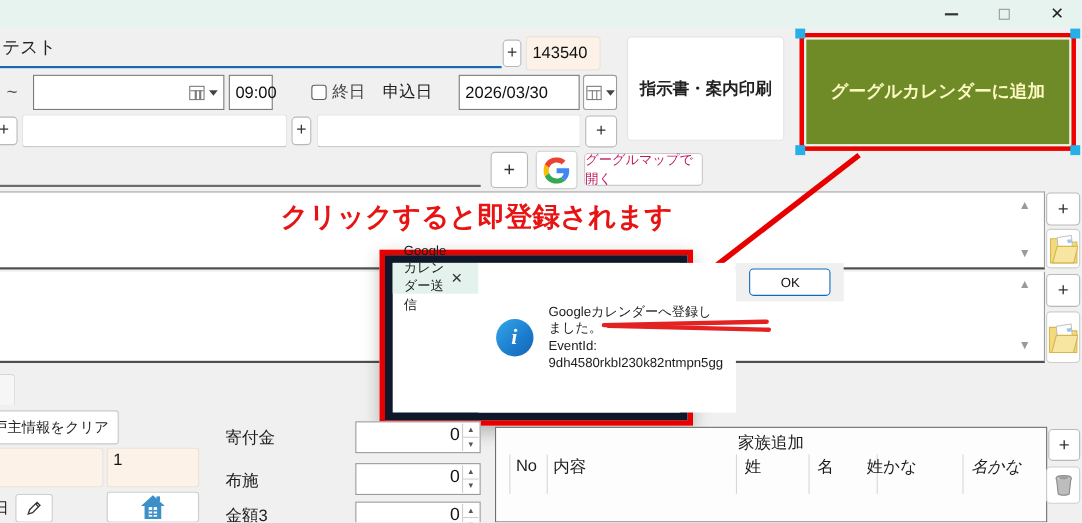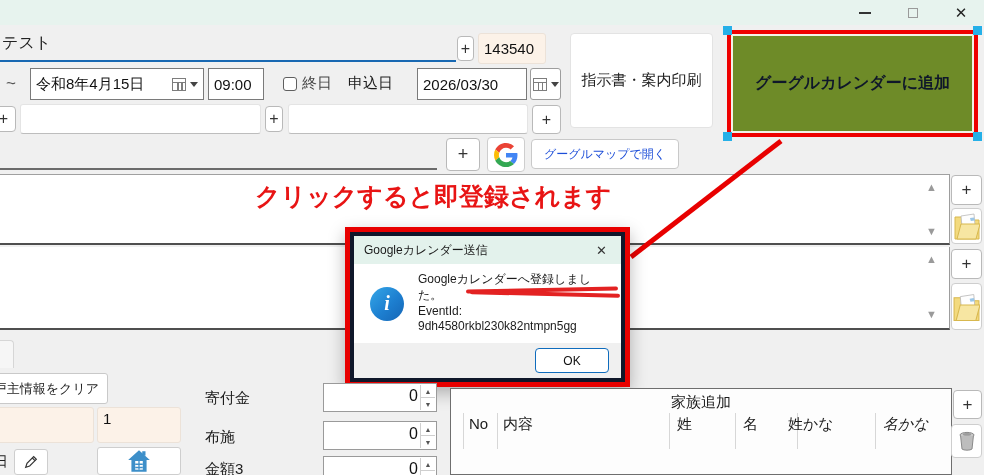--- a/index.html
+++ b/index.html
@@ -36,34 +36,34 @@
   .calgrid:after { content:""; position:absolute; top:3px; bottom:0; left:4px; width:1.5px; background:#7d7d7d;
                    box-shadow:4px 0 0 #7d7d7d; }
   .dd-arrow { width:0; height:0; border-left:4px solid transparent; border-right:4px solid transparent;
               border-top:5px solid #444; margin-left:4px; }
 
   .chkbox { position:absolute; width:14px; height:14px; background:#fff; border:1.4px solid #5f5f5f; border-radius:3px; }
 
   
   .anno-frame { position:absolute; left:727px; top:30px; width:251px; height:107px; border:4px solid #ee0000; background:#ee0000; }
   .green-btn { position:absolute; inset:0; background:#6e8b28; border:2px solid #f2f2e8;
-               display:flex; align-items:center; justify-content:center; color:#0f172a; font-size:16px; font-weight:bold; }
+               display:flex; align-items:center; justify-content:center; color:#fef9c3; font-size:16px; font-weight:bold; }
   .handle { position:absolute; width:9px; height:9px; background:#25b0e8; }
 
   
   .textarea-box { position:absolute; left:0; width:950px; background:#fff; border-top:1px solid #a0a0a0; border-bottom:2px solid #4f4f4f; }
   .scroll-arrow { position:absolute; font-size:11px; color:#9a9a9a; }
 
   
   .note { position:absolute; left:255px; top:180px; font-size:25px; font-weight:600; color:#e81414; white-space:nowrap; }
 
   
   .dlg-frame { position:absolute; left:345px; top:227px; width:285px; height:160px; border:5px solid #e80000;
                background:#fff; box-shadow:0 6px 16px rgba(0,0,0,.28); }
-  .dlg { position:absolute; inset:0; border:4px solid #0f172a; display:flex; flex-direction:column; }
+  .dlg { position:absolute; inset:0; border:7px solid #0f172a; display:flex; }
   .dlg-title { height:28px; background:#e3f2ec; display:flex; align-items:center; padding:0 10px; font-size:12px; color:#1a1a1a; }
   .dlg-close { margin-left:auto; font-size:13px; color:#333; padding:0 4px; }
   .dlg-body { flex:1; background:#fff; display:flex; align-items:center; padding:0 12px 0 16px; gap:14px; }
   .info-icon { width:34px; height:34px; border-radius:50%; flex:0 0 34px;
                background:linear-gradient(135deg,#35a7e8 0%,#1d7fd0 55%,#1565b5 100%);
                color:#fff; display:flex; align-items:center; justify-content:center;
                font-family:"Liberation Serif",serif; font-size:20px; font-weight:bold; font-style:italic; }
   .dlg-msg { font-size:12px; color:#1c1c1c; line-height:1.3; position:relative; }
   .scribble { position:absolute; height:4px; background:#e32222; border-radius:2px; }
   .dlg-footer { height:35px; background:#f0f0f0; display:flex; align-items:center; justify-content:flex-end; padding:16px 12px; }
@@ -101,39 +101,38 @@
       <div class="max-box"></div>
     </div>
   <div class="winbtn" style="left:944px;">
       <span class="close-x">✕</span>
     </div>
 
   <div class="title-input">テスト</div>
   <div class="plusbtn" style="position:absolute;left:457px;top:36px;width:17px;height:25px;">+</div>
   <div class="field peach" style="left:478px;top:33px;width:68px;height:31px;border-color:#ece2d8;">143540</div>
 
-  <div class="btn" style="left:570px;top:33px;width:143px;height:95px;border-color:#e3e3e3;font-size:15px;">指示書・案内印刷</div>
+  <div class="btn" style="left:570px;top:33px;width:143px;height:95px;border-color:#e3e3e3;font-size:15px;font-weight:bold;">指示書・案内印刷</div>
 
   <div class="anno-frame">
     <div class="green-btn">グーグルカレンダーに追加</div>
   </div>
   <div class="handle" style="left:723px;top:26px;"></div>
   <div class="handle" style="left:973px;top:26px;"></div>
   <div class="handle" style="left:723px;top:132px;"></div>
   <div class="handle" style="left:973px;top:132px;"></div>
 
   <div class="lbl" style="left:6px;top:74px;font-size:17px;color:#555;">~</div>
   <div class="field" style="left:30px;top:68px;width:174px;height:32px;">
-    <span>令和8年4月15日</span>
     <span style="margin-left:auto;display:flex;align-items:center;">
         <span class="calgrid"></span>
         <span class="dd-arrow"></span>
       </span>
   </div>
-  <div class="field" style="left:208px;top:68px;width:56px;height:32px;">09:00</div>
+  <div class="field" style="left:208px;top:68px;width:40px;height:32px;">09:00</div>
   <div class="chkbox" style="left:283px;top:77px;"></div>
   <div class="lbl" style="left:302px;top:74px;color:#444;">終日</div>
   <div class="lbl" style="left:348px;top:74px;text-align:right;">申込日</div>
   <div class="field" style="left:417px;top:68px;width:110px;height:32px;">2026/03/30</div>
   <div class="btn" style="left:530px;top:68px;width:31px;height:32px;border-color:#9d9d9d;border-radius:3px;">
     <span class="calgrid"></span>
       <span class="dd-arrow"></span>
   </div>
 
   <div class="plusbtn" style="position:absolute;left:-9px;top:106px;width:25px;height:26px;">+</div>
@@ -147,21 +146,21 @@
   <div class="icon-btn" style="left:487px;top:137px;width:38px;height:35px;">
     <span>
       <svg width="24" height="24" viewBox="0 0 48 48">
         <path fill="#EA4335" d="M24 9.5c3.54 0 6.71 1.22 9.21 3.6l6.85-6.85C35.9 2.38 30.47 0 24 0 14.62 0 6.51 5.38 2.56 13.22l7.98 6.19C12.43 13.72 17.74 9.5 24 9.5z"></path>
         <path fill="#4285F4" d="M46.98 24.55c0-1.57-.15-3.09-.38-4.55H24v9.02h12.94c-.58 2.96-2.26 5.48-4.78 7.18l7.73 6c4.51-4.18 7.09-10.36 7.09-17.65z"></path>
         <path fill="#FBBC05" d="M10.53 28.59c-.48-1.45-.76-2.99-.76-4.59s.27-3.14.76-4.59l-7.98-6.19C.92 16.46 0 20.12 0 24c0 3.88.92 7.54 2.56 10.78l7.97-6.19z"></path>
         <path fill="#34A853" d="M24 48c6.48 0 11.93-2.13 15.89-5.81l-7.73-6c-2.15 1.45-4.92 2.3-8.16 2.3-6.26 0-11.57-4.22-13.47-9.91l-7.98 6.19C6.51 42.62 14.62 48 24 48z"></path>
       </svg>
     </span>
   </div>
-  <div class="btn" style="left:531px;top:139px;width:148px;height:30px;font-size:12px;color:#1d4ed8;">グーグルマップで開く</div>
+  <div class="btn" style="left:531px;top:139px;width:108px;height:30px;font-size:12px;color:#be185d;">グーグルマップで開く</div>
 
   <div class="textarea-box" style="top:174px;height:71px;border-right:1px solid #9d9d9d;">
     <span class="scroll-arrow" style="right:12px;top:6px;">▲</span>
     <span class="scroll-arrow" style="right:12px;bottom:6px;">▼</span>
   </div>
   <div class="plusbtn" style="position:absolute;left:951px;top:175px;width:31px;height:30px;font-size:17px;">+</div>
   <div class="icon-btn" style="left:951px;top:208px;width:31px;height:36px;">
     <span>
       <svg width="26" height="28" viewBox="0 0 26 28">
         <path fill="#f3da7e" stroke="#d8b84e" stroke-width="1" d="M1 5h9l2 3h13v19H1z"></path>

